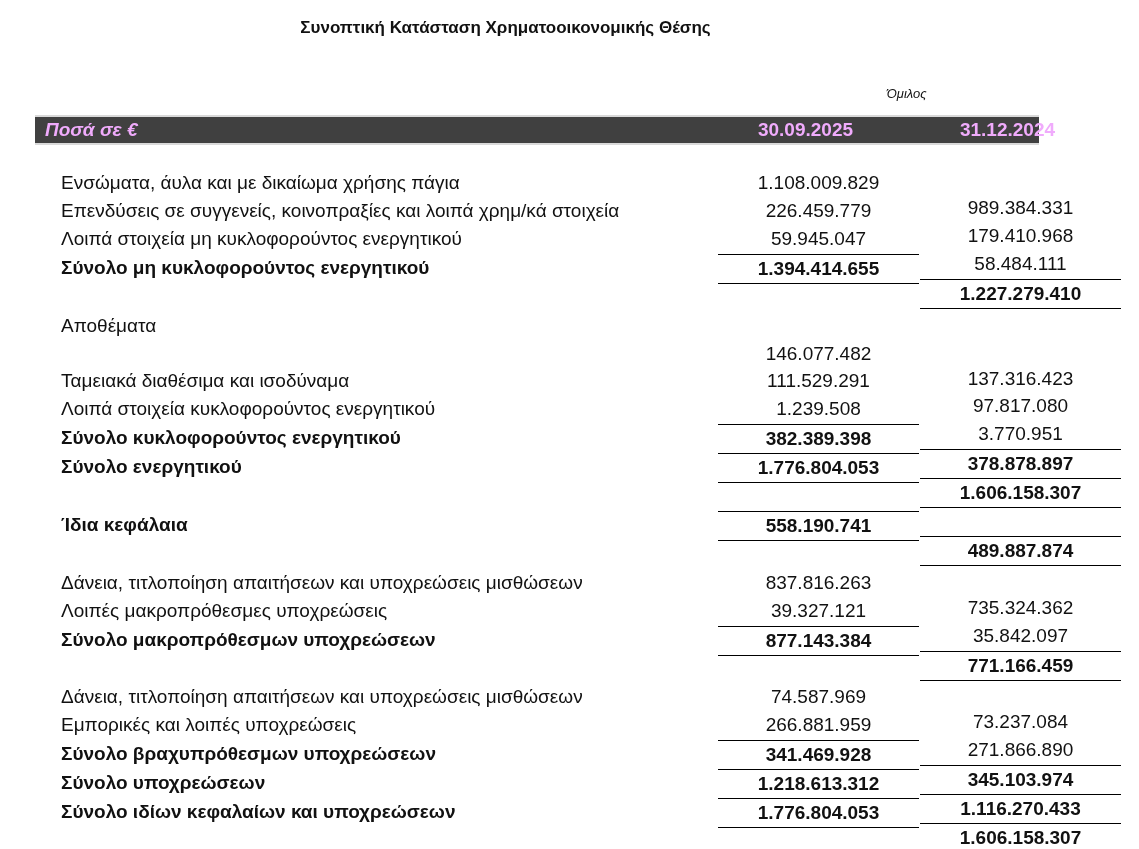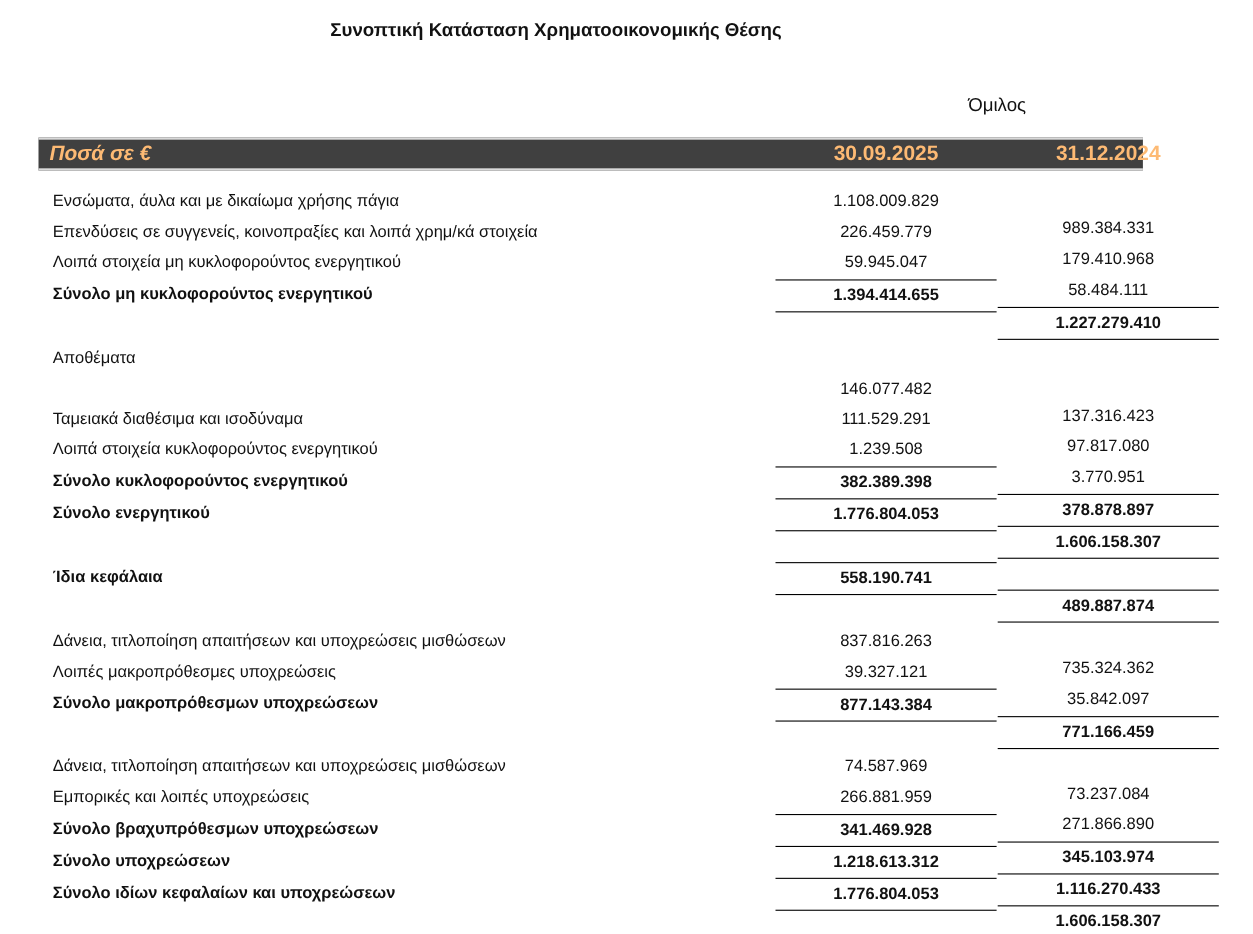--- a/index.html
+++ b/index.html
@@ -8,39 +8,39 @@
       font-family: "Liberation Sans", "DejaVu Sans", sans-serif;
       color: #111111;
     }
     .title {
       position: absolute; left: 0; top: 18px; width: 1011px;
       text-align: center; font-weight: bold; font-size: 17px;
       letter-spacing: 0px;
     }
     .group-label {
       position: absolute; left: 705px; top: 86px; width: 403px;
-      text-align: center; font-size: 17px;
+      text-align: center; font-size: 13px; font-style: italic;
     }
     .header-bar {
-      position: absolute; left: 35px; top: 125px; width: 1004px; height: 30px;
+      position: absolute; left: 35px; top: 115px; width: 1004px; height: 30px;
       background: #404040; border-top: 2px solid #d9d9d9; border-bottom: 2px solid #d9d9d9;
-      box-sizing: border-box; color: #fdba74; font-weight: bold; font-size: 19px;
+      box-sizing: border-box; color: #f0abfc; font-weight: bold; font-size: 19px;
     }
     .header-bar .unit {
       position: absolute; left: 10px; top: 2px; font-style: italic;
     }
     .header-bar .col {
       position: absolute; top: 2px; width: 201px; text-align: center;
     }
     .header-bar .c1 { left: 670px; }
     .header-bar .c2 { left: 872px; }
 
     .row {
-      position: absolute; left: 35px; width: 1073px; height: 28px;
-      font-size: 15px; line-height: 28px;
+      position: absolute; left: 48px; width: 1073px; height: 28px;
+      font-size: 19px; line-height: 28px;
     }
     .row .label { position: absolute; left: 13px; top: 0; white-space: nowrap; }
     .row .val {
       position: absolute; top: 0; width: 201px; text-align: center; box-sizing: border-box;
     }
     .row .v1 { left: 670px; }
     .row .v2 { left: 872px; margin-top: 25px; }
     .row.bold { font-weight: bold; }
     .row.ruled-top .val { border-top: 1.5px solid #000; }
     .row.ruled-bottom .val { border-bottom: 1.5px solid #000; }

